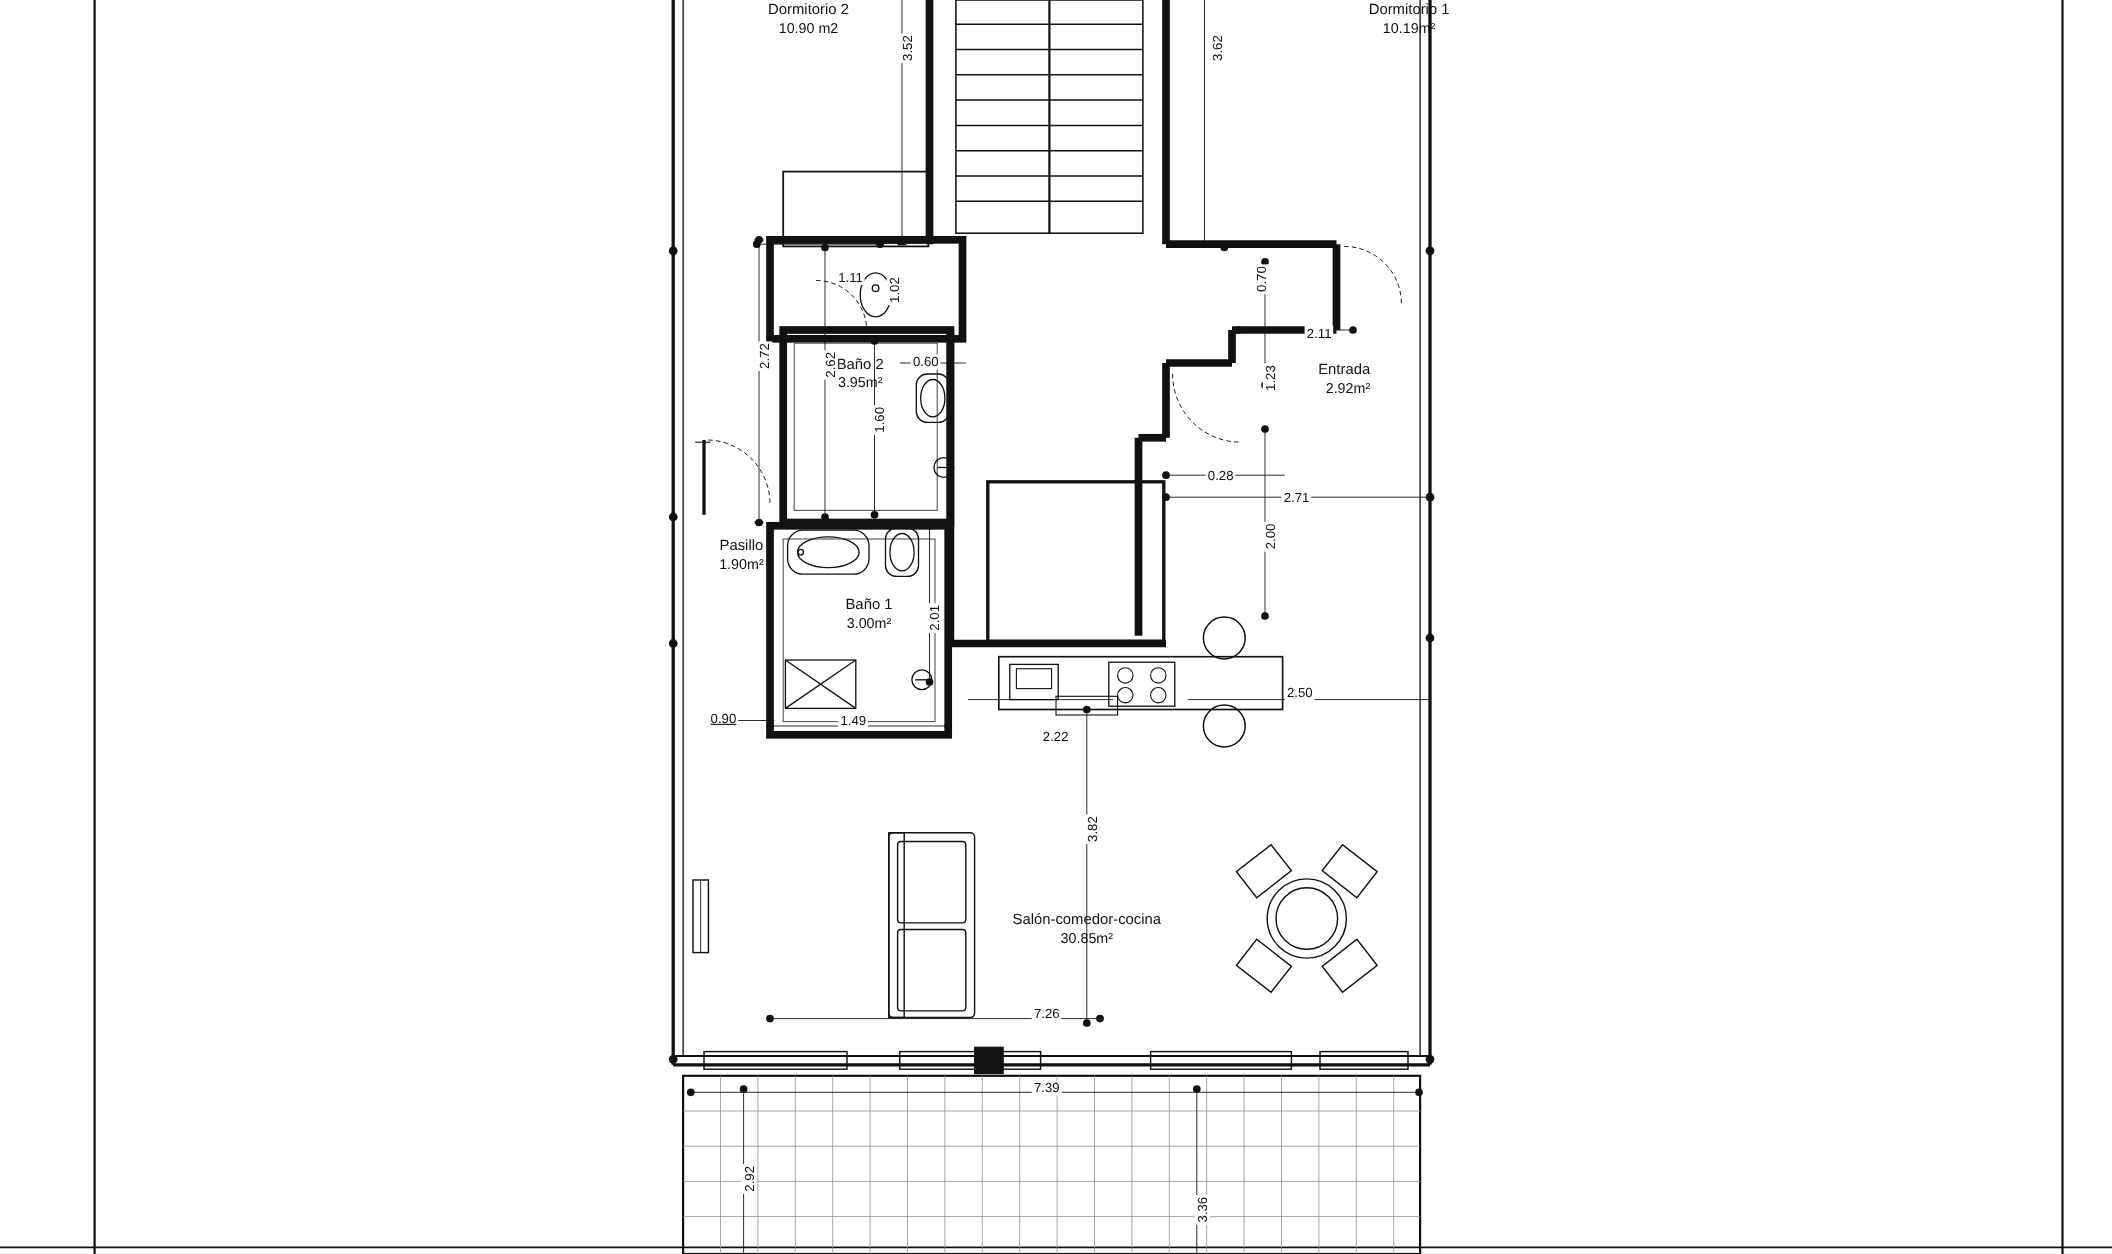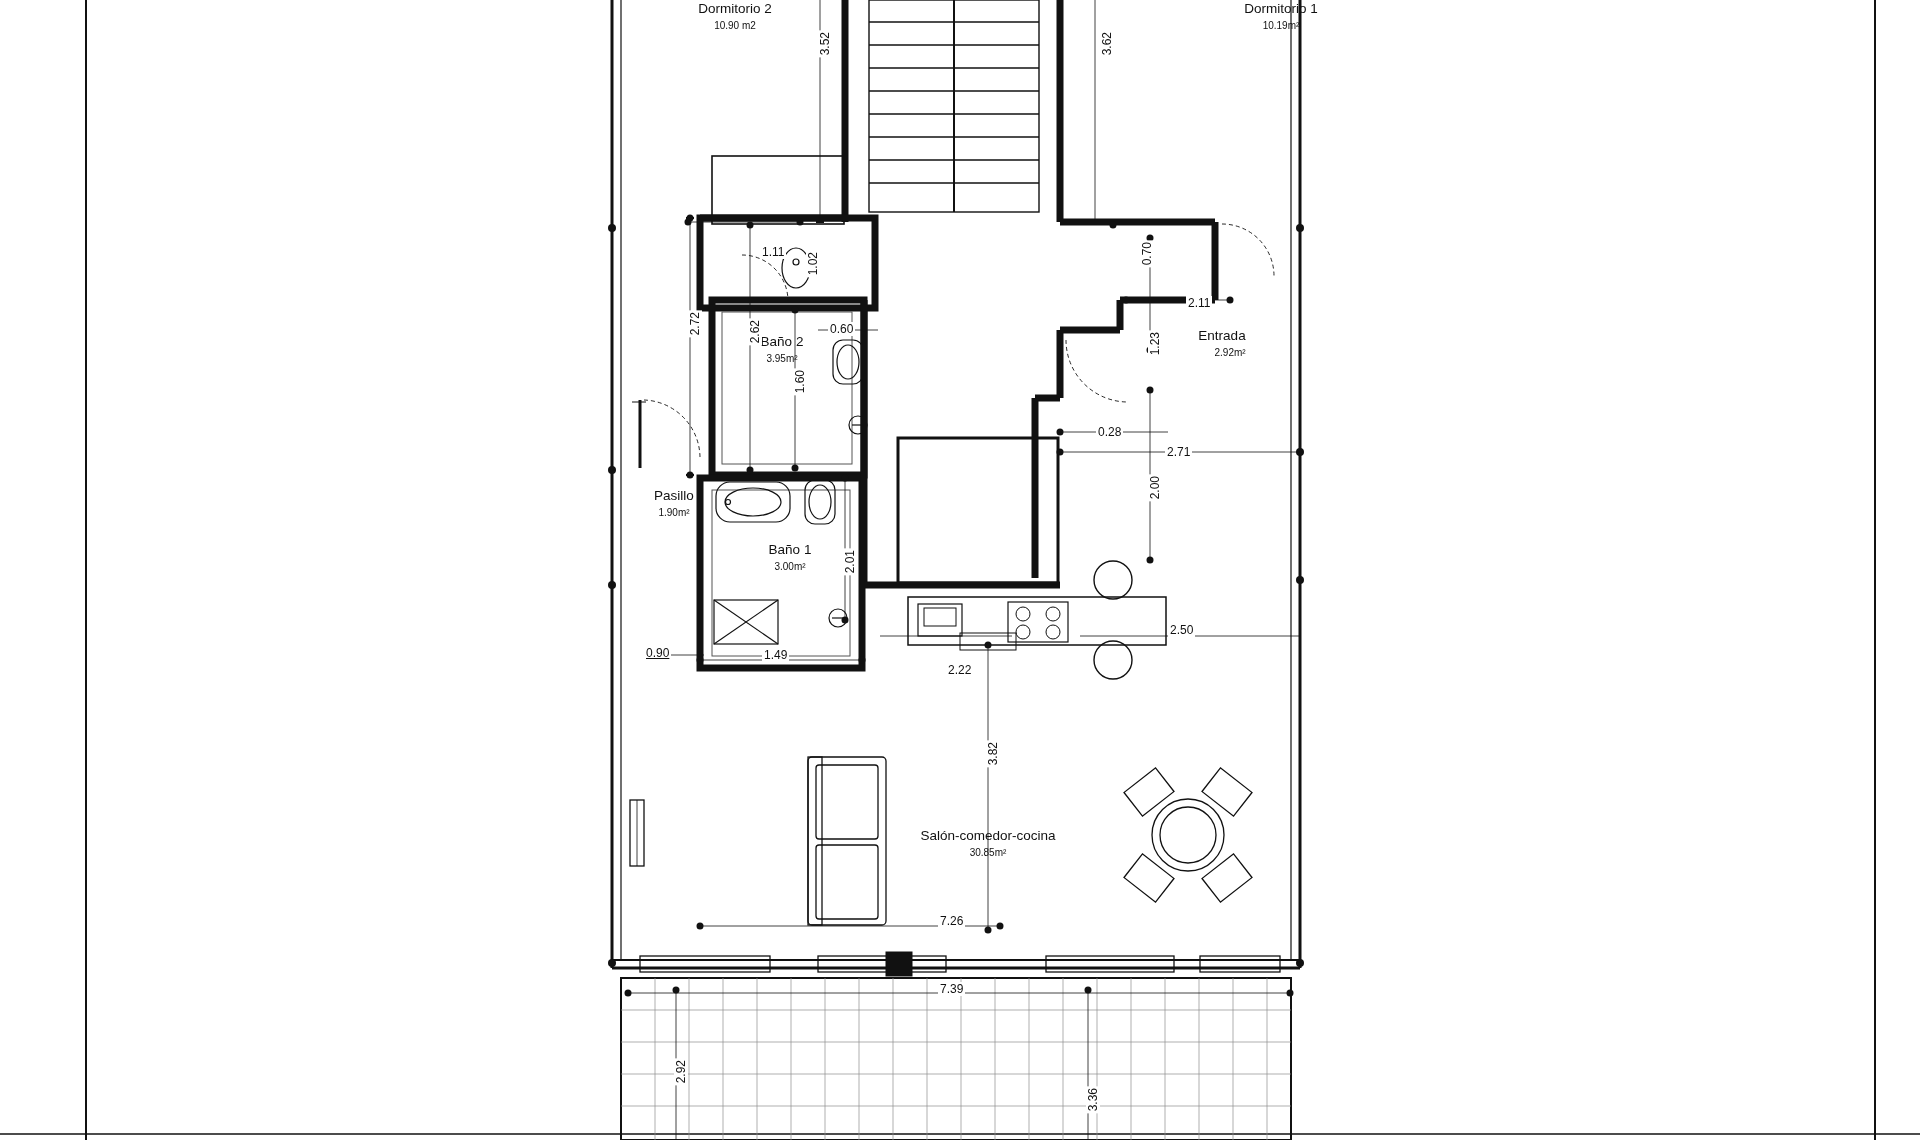--- a/index.html
+++ b/index.html
@@ -2,21 +2,21 @@
 <html><head>
 <meta charset="utf-8">
 <style>
   html,body{margin:0;padding:0;background:#ffffff;}
   body{width:1920px;height:1140px;font-family:"Liberation Sans",sans-serif;color:#111;overflow:hidden;}
   #stage{position:relative;width:1920px;height:1140px;background:#f9a8d4;}
   .plan{position:absolute;left:0;top:0;width:1920px;height:1140px;}
   .dim{position:absolute;font-size:12px;color:#111;white-space:nowrap;background:#fff;padding:0 2px;}
   .dim.v{transform-origin:left top;}
   .room{position:absolute;text-align:center;transform:translateX(-50%);font-size:13.5px;line-height:17px;color:#111;white-space:nowrap;}
-  .room .a{display:block;font-size:10px;}
+  .room .a{display:block;font-size:13px;}
 </style>
 </head>
 <body>
 
 <div id="stage">
 
   <svg class="plan" viewBox="0 0 1920 1140" xmlns="http://www.w3.org/2000/svg">
     <rect x="0" y="0" width="1920" height="1140" fill="#ffffff"></rect>
 
     <g stroke="#111" fill="none">
@@ -288,21 +288,21 @@
   </svg>
 
   <div class="room" style="left:735px;top:0px;">
     <span>Dormitorio 2</span>
     <span class="a">10.90 m2</span>
   </div>
   <div class="room" style="left:1248px;top:0px;margin-left:33px;">
     <span>Dormitorio 1</span>
     <span class="a">10.19m²</span>
   </div>
-  <div class="room" style="left:782px;top:322px;margin-top:11px;">
+  <div class="room" style="left:782px;top:322px;">
     <span>Baño 2</span>
     <span class="a">3.95m²</span>
   </div>
   <div class="room" style="left:1222px;top:327px;text-align:right;">
     <span>Entrada</span>
     <span class="a">2.92m²</span>
   </div>
   <div class="room" style="left:674px;top:487px;">
     <span>Pasillo</span>
     <span class="a">1.90m²</span>

